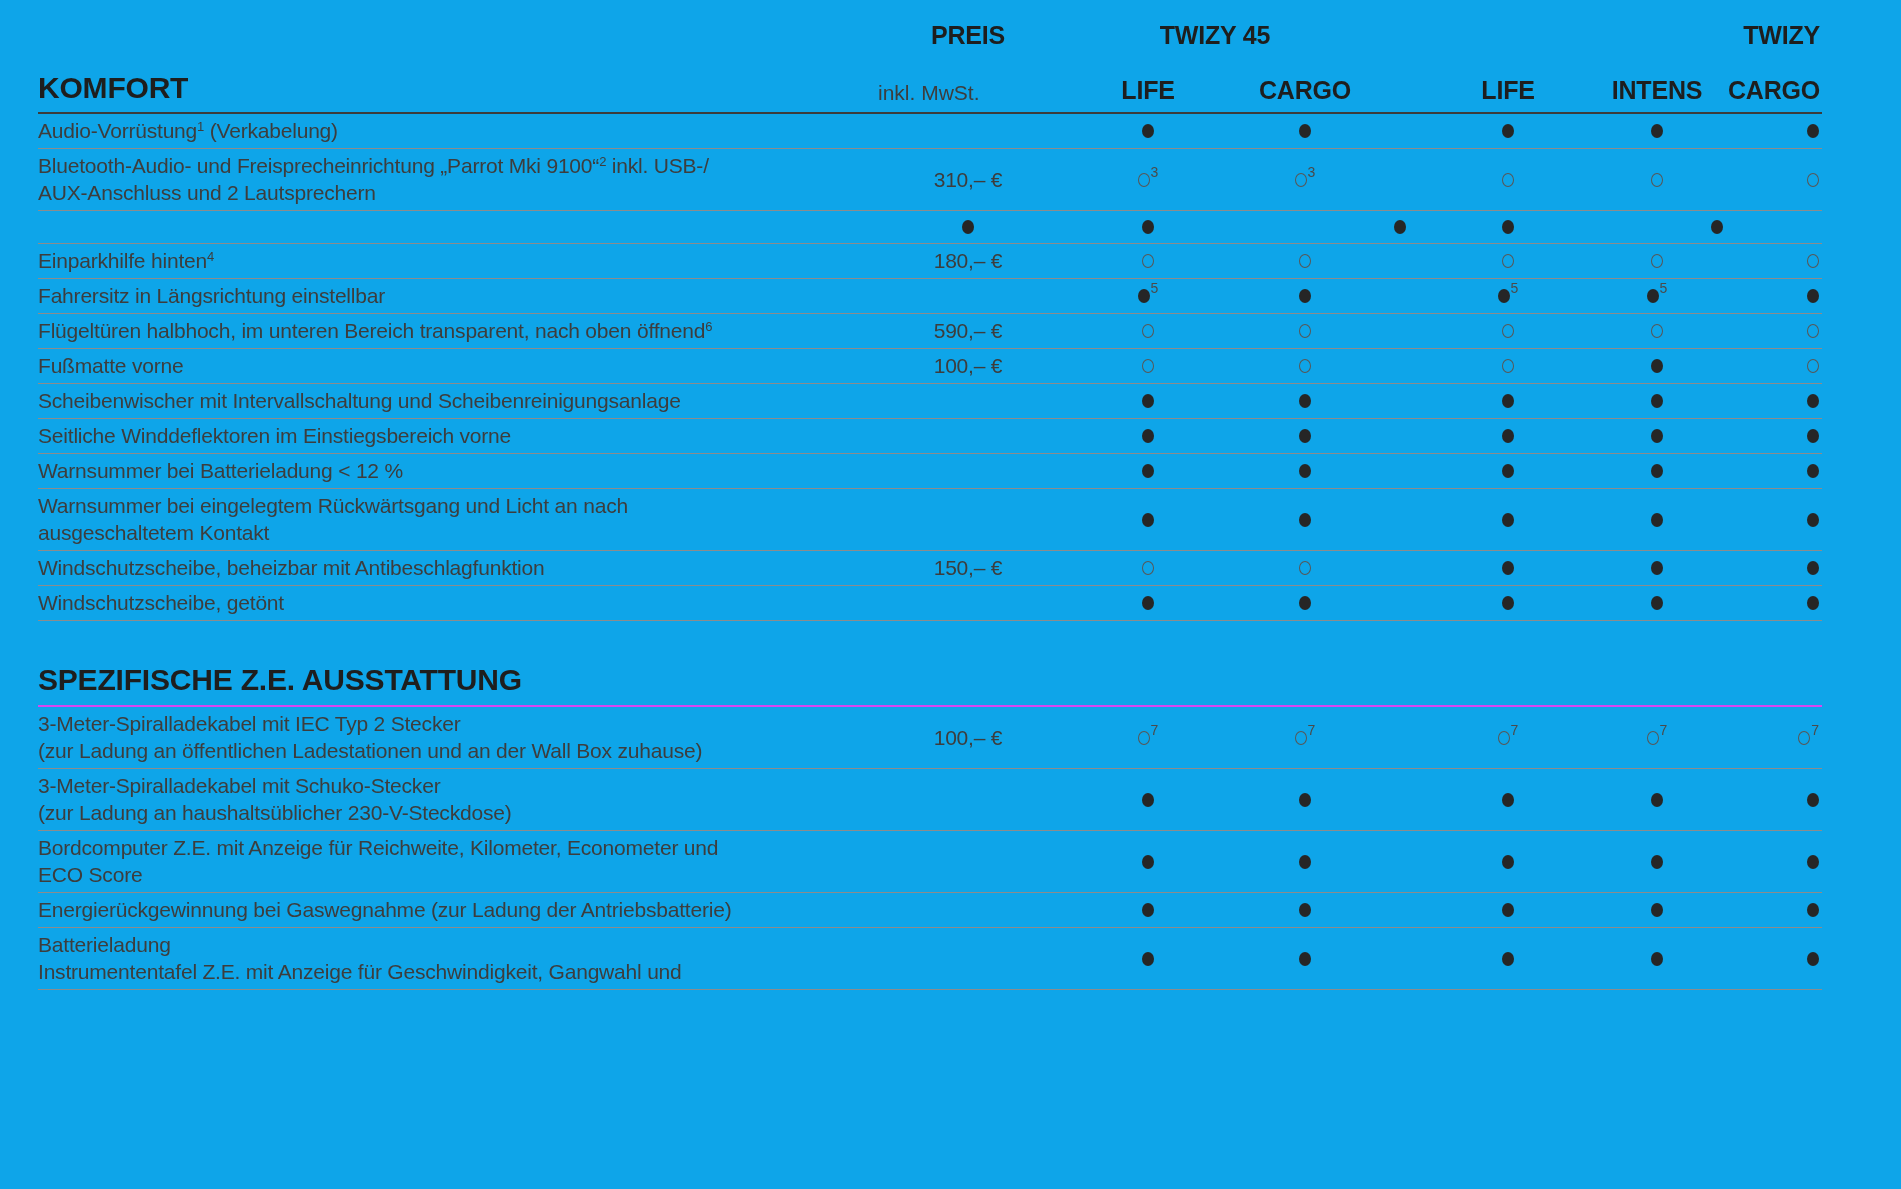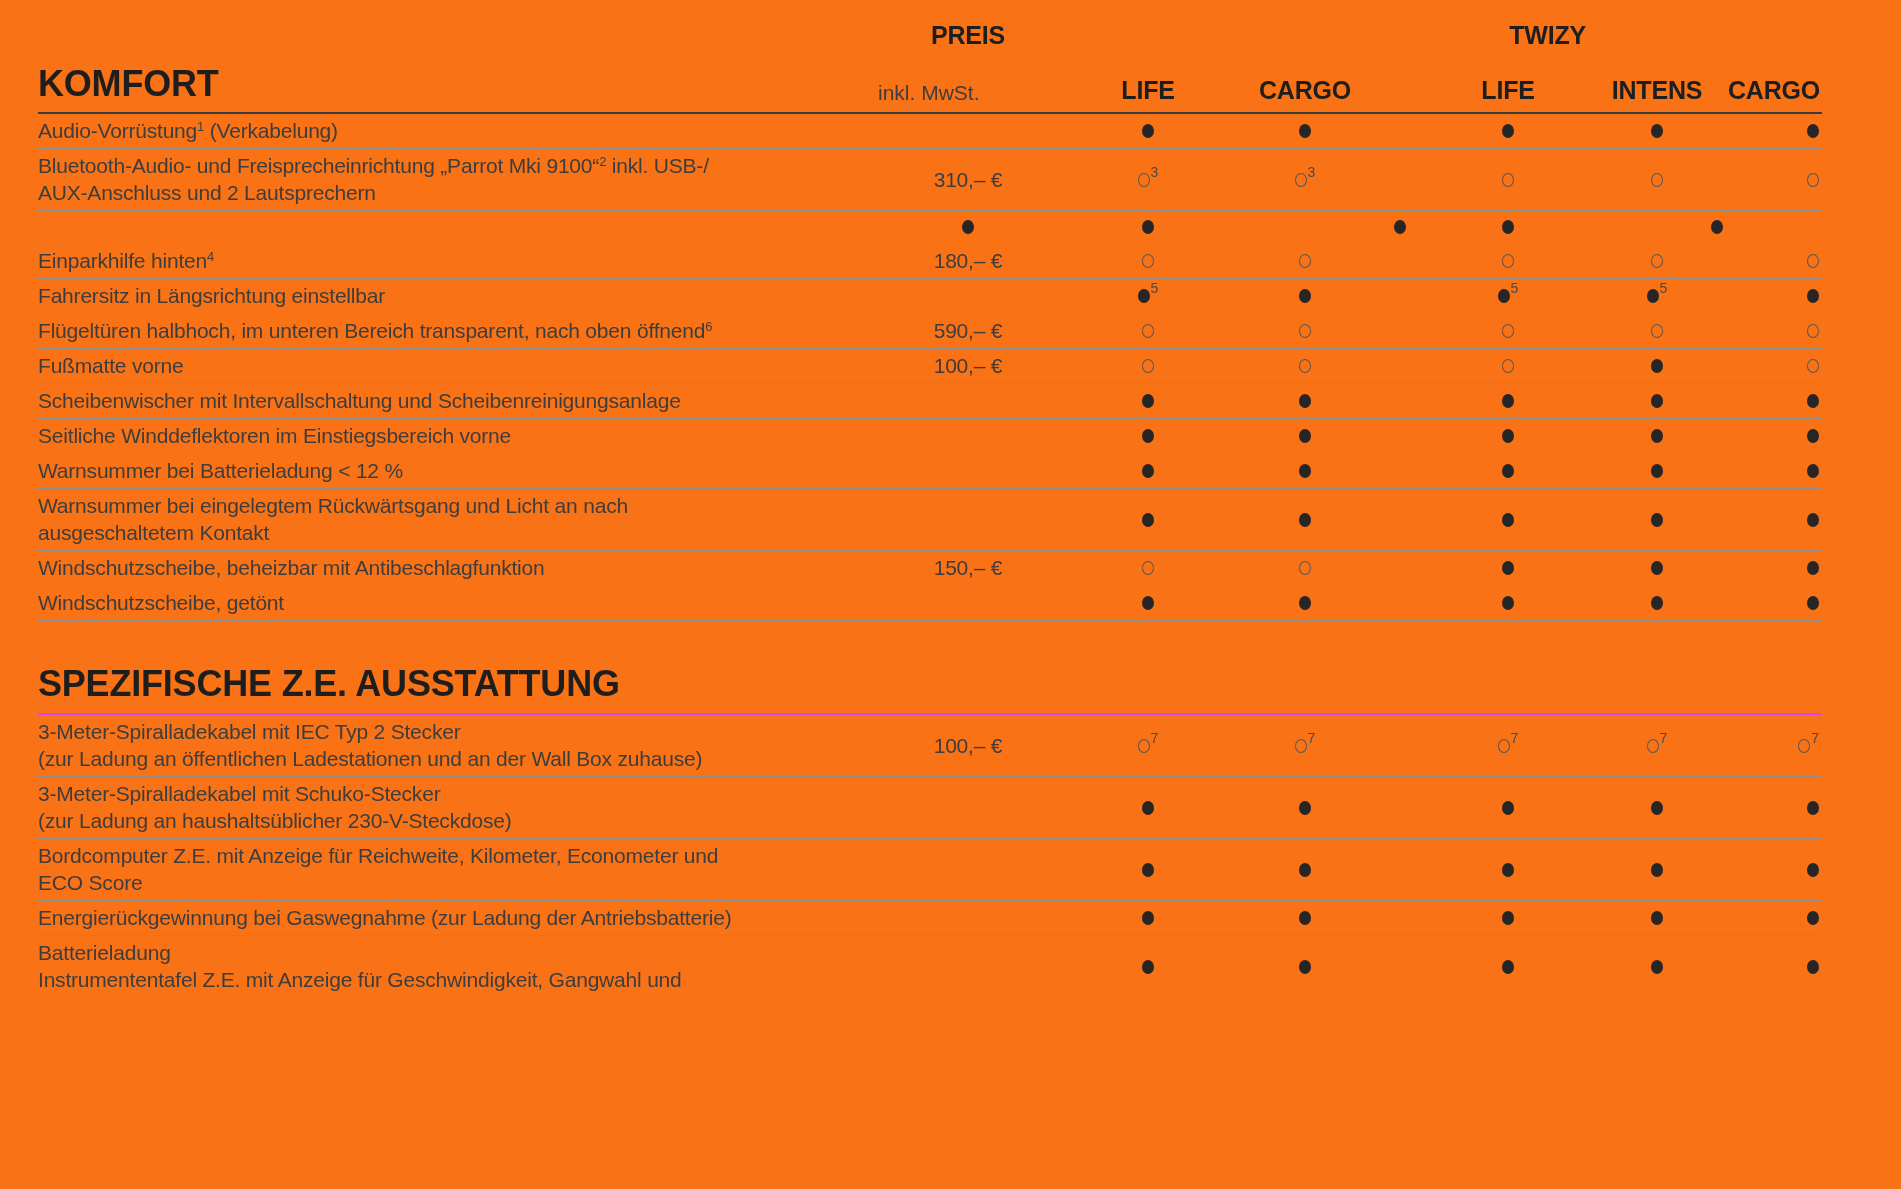--- a/index.html
+++ b/index.html
@@ -1,36 +1,36 @@
 <!DOCTYPE html>
 <html><head>
 <meta charset="utf-8">
 <style>
   html,body { margin:0; padding:0; background:#ffffff; }
   .page {
     position:relative;
     width:1901px; height:1189px;
-    background:#f97316;
+    background:#0ea5e9;
     font-family:"Liberation Sans", sans-serif;
     color:#3d3d3d;
     overflow:hidden;
   }
   .table {
     position:absolute; left:38px; top:14px; width:1784px;
   }
   .grid {
     display:grid;
     grid-template-columns: 1fr 180px 180px 134px 56px 160px 138px 96px;
   }
   
   .thead { border-bottom:2px solid #3c3c3c; padding-bottom:7px; }
   .hrow1 { align-items:end; height:36px; }
   .hrow2 { align-items:end; margin-top:3px; }
   .h-main {
-    font-size:36px; font-weight:700; color:#1e1e1e; letter-spacing:-0.2px;
+    font-size:30px; font-weight:700; color:#1e1e1e; letter-spacing:-0.2px;
   }
   .h-bold {
     font-size:25px; font-weight:700; color:#1e1e1e; letter-spacing:-0.2px;
     text-align:center;
   }
   .h-sub { font-size:21px; color:#3d3d3d; text-align:left;margin-top:28px; }
   .span-twizy45 { grid-column: 3 / 5; }
   .col-right { text-align:right; padding-right:2px; }
   
   .section-head {
@@ -61,20 +61,21 @@
 </head>
 <body>
 
 <div class="page">
   <div class="table">
 
     <div class="thead">
       <div class="grid hrow1">
         <div></div>
         <div class="h-bold">PREIS</div>
+        <div class="h-bold span-twizy45">TWIZY 45</div>
         <div></div>
         <div></div>
         <div></div>
         <div class="h-bold col-right">TWIZY</div>
       </div>
       <div class="grid hrow2">
         <div class="h-main">KOMFORT</div>
         <div class="h-sub">inkl. MwSt.</div>
         <div class="h-bold">LIFE</div>
         <div class="h-bold">CARGO</div>

